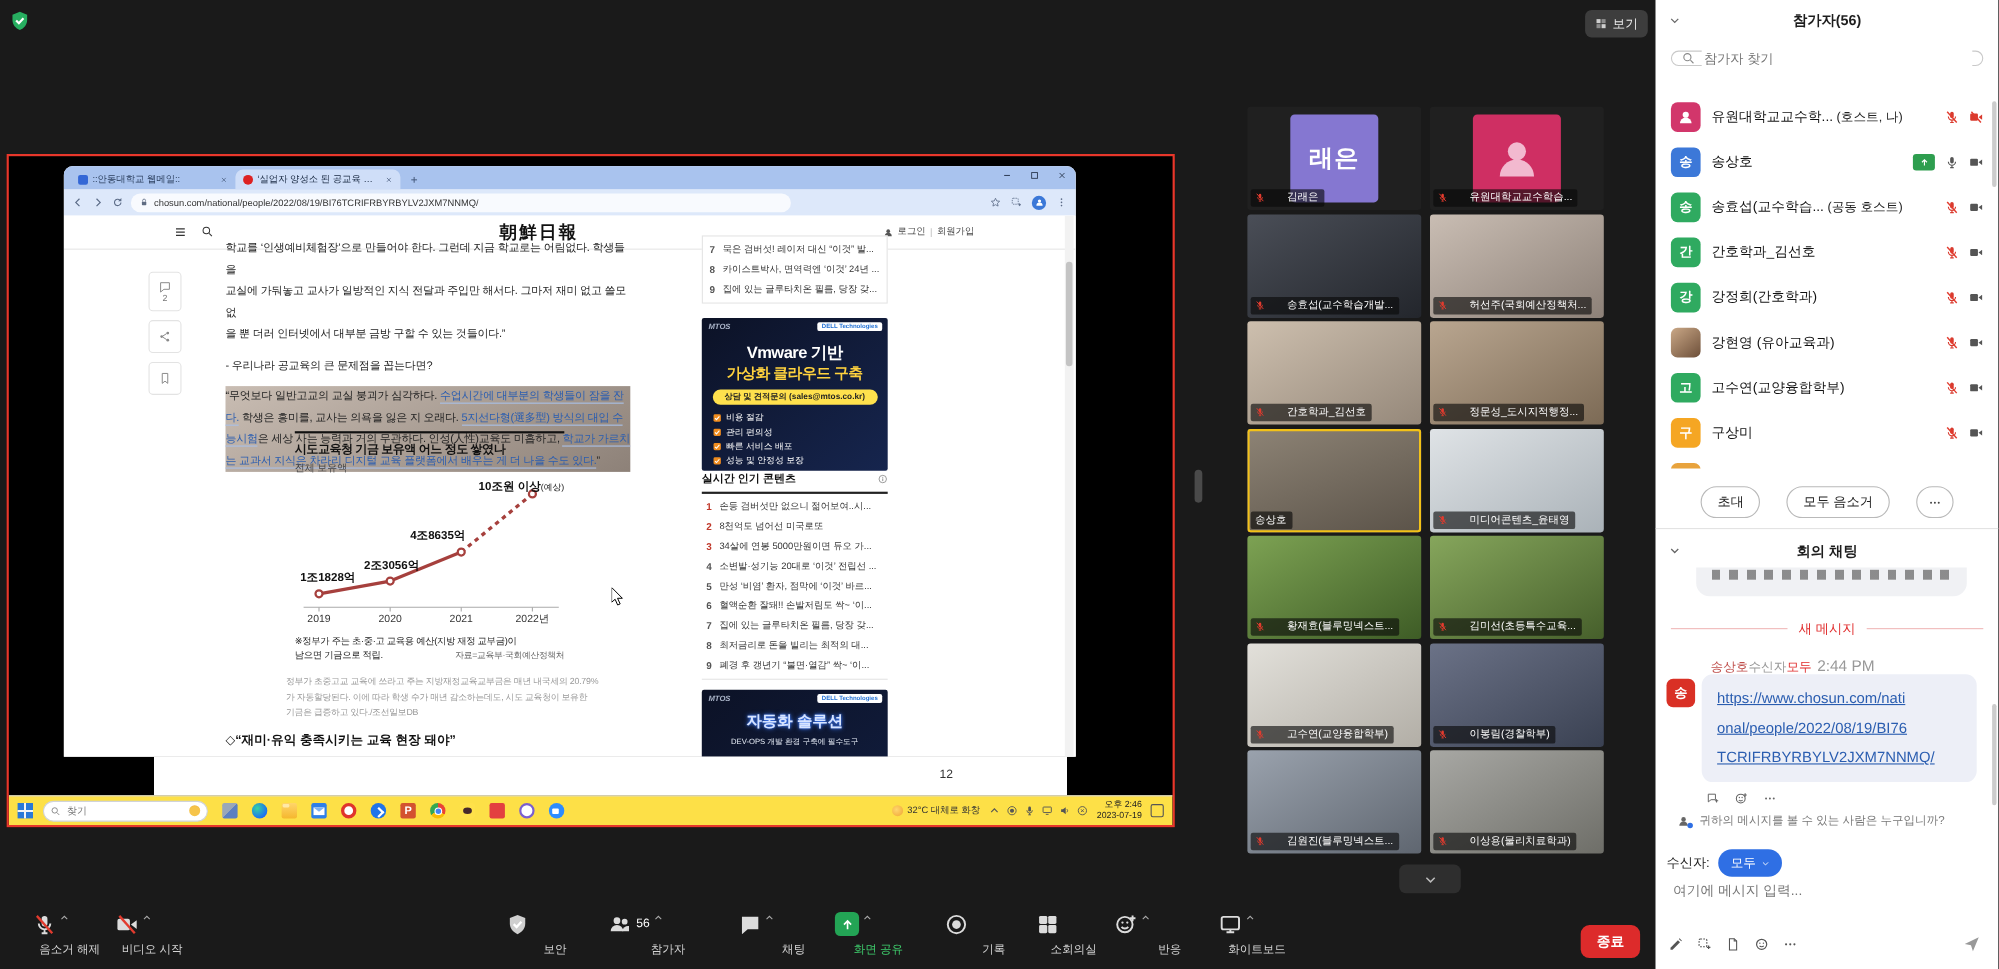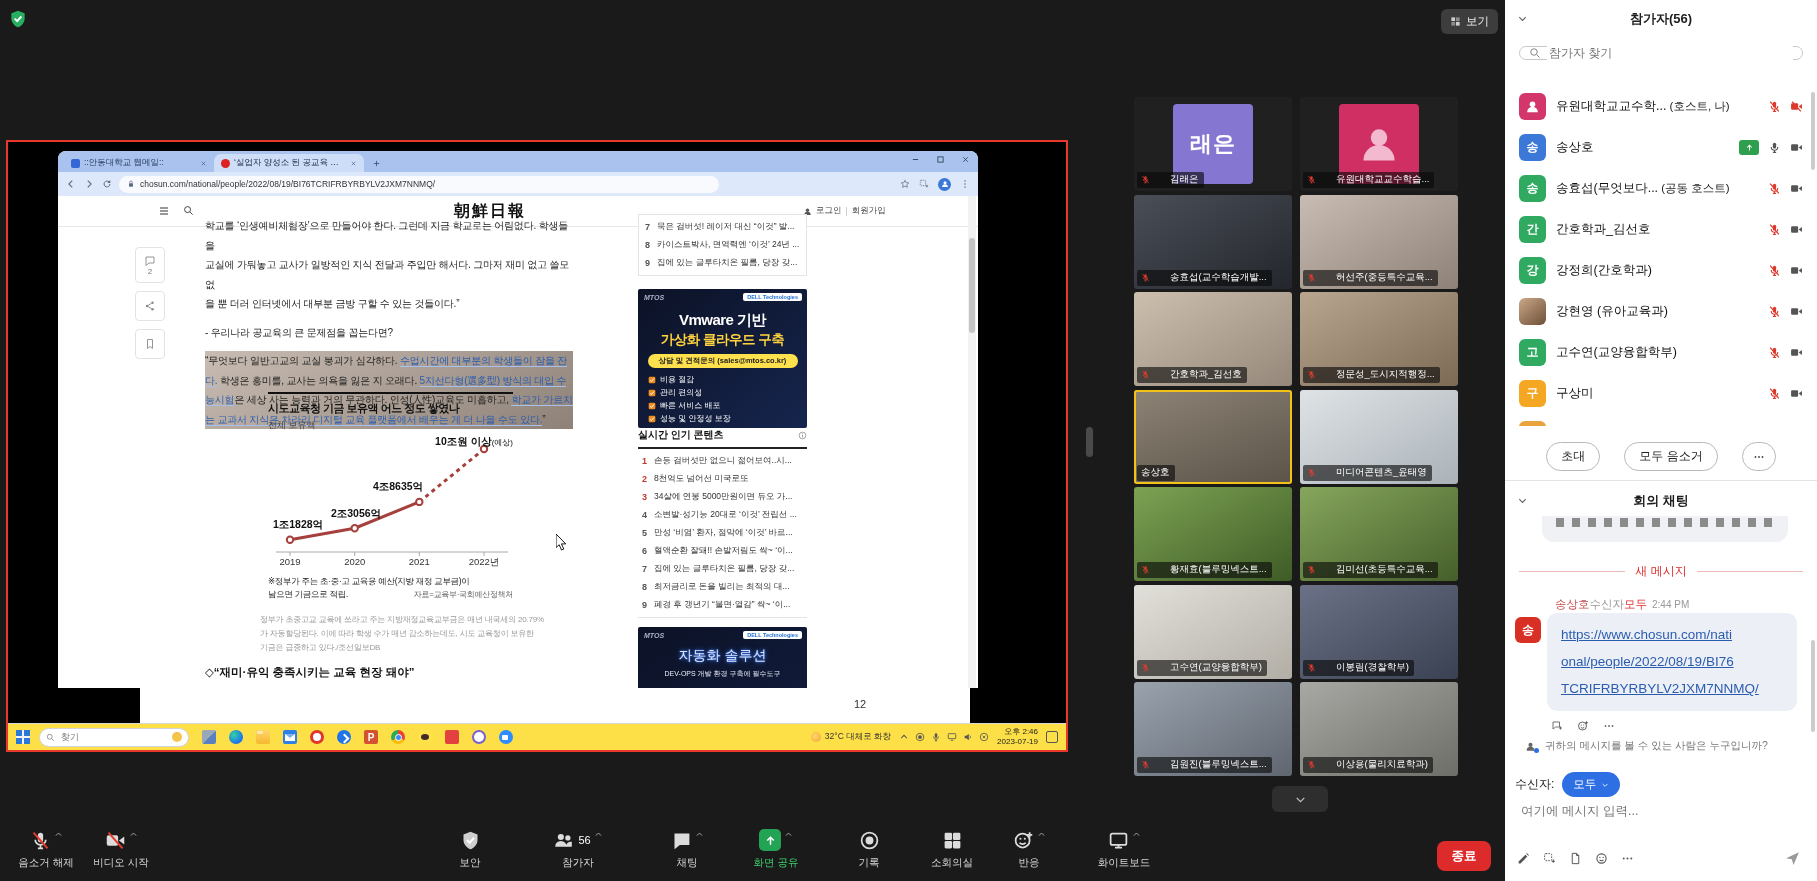--- a/index.html
+++ b/index.html
@@ -79,21 +79,21 @@
 .adl1{margin-top:22px;text-align:center;font-size:15px;font-weight:bold;letter-spacing:-0.5px}
 .adl2{text-align:center;font-size:13.5px;font-weight:bold;color:#ffd23e;margin-top:1px;letter-spacing:-0.5px}
 .adpill{margin:5px auto 0;width:150px;background:#ffe14d;color:#222;border-radius:9px;font-size:7.5px;font-weight:bold;text-align:center;padding:2px 0}
 .adrows{margin:5px 0 0 10px}
 .adrow{display:flex;gap:4px;align-items:center;height:13px;font-size:8px}
 .adchk{font-size:8px}
 .poptitle{margin-top:0;display:flex;justify-content:space-between;align-items:center;font-size:10px;font-weight:bold;color:#111}
 .poptitle .ic{font-size:9px;color:#888}
 .popbox{margin-top:5px;border-top:2px solid #222;border-bottom:1px solid #e4e4e4;padding:3px 4px;background:#fff}
 .ad2{margin-top:9px;height:70px;background:linear-gradient(140deg,#0c1226,#101b3a);position:relative;color:#fff;border-radius:2px}
-.ad2t{padding-top:20px;text-align:center;font-size:14px;font-weight:normal;color:#d7e4ff;text-shadow:0 0 5px #3f7dff,0 0 2px #3f7dff}
+.ad2t{padding-top:20px;text-align:center;font-size:14px;font-weight:bold;color:#d7e4ff;text-shadow:0 0 5px #3f7dff,0 0 2px #3f7dff}
 .ad2s{text-align:center;font-size:7px;color:#e8eef8;margin-top:4px}
 .bscroll{position:absolute;left:910px;top:0;width:8px;height:492px;background:#f2f2f2}
 .bthumb{position:absolute;left:1px;top:42px;width:6px;height:95px;background:#c4c4c4;border-radius:3px}
 
 #slideStrip{left:132px;top:546px;width:830px;height:35px;background:#fff}
 #slideNum{left:846px;top:556px;font-size:11px;color:#333}
 .cursor{left:548px;top:392px;width:11px;height:17px}
 
 
 #taskbar{left:0;top:581px;width:1058px;height:27px;background:#fde047;border-top:1px solid #d8d8d8;display:flex;align-items:center;padding:0 8px;box-sizing:border-box;gap:9px}
@@ -182,42 +182,42 @@
 .pbtn .ic{font-size:12px;color:#444}
 .pdiv{left:0;top:480px;width:100%;height:1px;background:#e3e3e3}
 #cutBubble{left:37px;top:516px;width:246px;height:26px;background:#f0f1f4;border-radius:0 0 12px 12px;overflow:hidden}
 .cutTx{margin:2px 14px 0;height:9px;background:repeating-linear-gradient(90deg,#6a6a6a 0 8px,transparent 8px 16px);opacity:.75}
 .newmsg{left:14px;top:563px;width:284px;display:flex;align-items:center;gap:10px;color:#e02b2b;font-size:12px;white-space:nowrap}
 .newmsg::before,.newmsg::after{content:"";flex:1;height:1px;background:#f0b9b9}
 .sendermeta{left:50px;top:597px;font-size:11.5px;white-space:nowrap}
 .smSender{color:#c0504d}
 .smTo{color:#999}
 .smTarget{color:#e02b2b}
-.smTime{color:#999;font-size:10px;margin-left:5px}
+.smTime{color:#999;font-size:14px;margin-left:5px}
 .chatAv{left:10px;top:617px;width:26px;height:26px;border-radius:6px;background:#d93025;color:#fff;display:flex;align-items:center;justify-content:center;font-size:12px;font-weight:bold}
 .chatBubble{left:42px;top:613px;width:250px;height:98px;background:#edeff7;border-radius:10px;padding:8px 14px;box-sizing:border-box;font-size:13.5px;line-height:27px;color:#2a5db0}
 .chatBubble .ln{text-decoration:underline;white-space:nowrap}
 .msgActs{left:46px;top:720px;display:flex;gap:14px;color:#666}
 .msgActs .ic{font-size:12px}
 .privacy{left:20px;top:739px;display:flex;align-items:center;gap:6px;font-size:10.5px;color:#777;white-space:nowrap}
 .privacy .ic{font-size:11px;color:#666}
 .pdot{width:5px;height:5px;border-radius:50%;background:#2f6fe4;margin-left:-8px;margin-top:8px}
 .toRow{left:10px;top:772px;display:flex;align-items:center;gap:8px}
 .toLbl{font-size:12px;color:#222}
 .toPill{background:#2f6fe4;border-radius:13px;color:#fff;font-size:11.5px;display:flex;align-items:center;gap:5px;padding:5px 11px}
 .toPill .ic{font-size:8px}
 .chatInput{left:14px;top:801px;width:280px}
 .chatInput input{width:100%;border:0;outline:0;font-size:12.5px;font-family:inherit}
 .chatIcons{left:12px;top:852px;display:flex;gap:13px;color:#555}
 .chatIcons .ic{font-size:13px}
 #sendPlane{right:16px;top:850px;color:#999;font-size:17px}
 .scrollThumb{right:2px;width:4px;border-radius:2px;background:#ccc}
 
 
-.tbg{position:absolute;top:827px;width:90px;text-align:center;color:#d6d6d6}
+.tbg{position:absolute;top:827px;width:90px;text-align:right;color:#d6d6d6}
 .tbg .irow{height:26px;display:flex;align-items:center;justify-content:center;gap:3px;font-size:21px;color:#dcdcdc}
 .tbg .chev{font-size:9px;color:#aaa;align-self:flex-start;margin-top:3px}
 .tbg .lbl{font-size:10.5px;margin-top:3px;color:#d6d6d6;white-space:nowrap}
 .tbg .cnt{font-size:11px;color:#fff;margin-left:1px}
 .share-box{width:22px;height:22px;background:#23a455;border-radius:5px;display:flex;align-items:center;justify-content:center;color:#fff}
 .share-box .ic{font-size:13px}
 .lbl.green{color:#3fcf6d}
 #endBtn{left:1437px;top:841px;width:54px;height:30px;background:#dd2b2b;border-radius:8px;color:#fff;font-size:12.5px;font-weight:bold;display:flex;align-items:center;justify-content:center}
 </style>
 </head>
@@ -719,21 +719,21 @@
       <div class="tile p2">
 
         <div class="ttag">
           <i class="ic tmic">
             <svg viewBox="0 0 24 24">
               <path fill="currentColor" d="M12 14a3 3 0 0 0 3-3V6a3 3 0 0 0-6 0v5a3 3 0 0 0 3 3z"></path>
               <path fill="none" stroke="currentColor" stroke-width="2" d="M6 11a6 6 0 0 0 12 0M12 17v4M9 21h6"></path>
               <path fill="none" stroke="#e23b2e" stroke-width="2.4" d="M4 3L20 21"></path>
             </svg>
           </i>
-          <span>허선주(중등특수교육...</span>
+          <span>허선주(국회예산정책처...</span>
         </div>
       </div>
       <div class="tile p3">
 
         <div class="ttag">
           <i class="ic tmic">
             <svg viewBox="0 0 24 24">
               <path fill="currentColor" d="M12 14a3 3 0 0 0 3-3V6a3 3 0 0 0-6 0v5a3 3 0 0 0 3 3z"></path>
               <path fill="none" stroke="currentColor" stroke-width="2" d="M6 11a6 6 0 0 0 12 0M12 17v4M9 21h6"></path>
               <path fill="none" stroke="#e23b2e" stroke-width="2.4" d="M4 3L20 21"></path>
@@ -941,21 +941,21 @@
                 <path fill="currentColor" d="M16 12l6-4.5v9L16 12z"></path>
               </svg>
             </i>
           </span>
         </div>
         <div class="prow">
           <span class="pav" style="background: rgb(47, 170, 96);">
             <b>송</b>
 
           </span>
-          <span class="pname"><span>송효섭(무엇보다...</span><span class="pmeta"> (공동 호스트)</span></span>
+          <span class="pname"><span>송효섭(교수학습...</span><span class="pmeta"> (공동 호스트)</span></span>
           <span class="pics">
 
             <i class="ic mic-red">
               <svg viewBox="0 0 24 24">
                 <path fill="currentColor" d="M12 14a3 3 0 0 0 3-3V6a3 3 0 0 0-6 0v5a3 3 0 0 0 3 3z"></path>
                 <path fill="none" stroke="currentColor" stroke-width="2" d="M6 11a6 6 0 0 0 12 0M12 17v4M9 21h6"></path>
                 <path fill="none" stroke="#e23b2e" stroke-width="2.4" d="M4 3L20 21"></path>
               </svg>
             </i>
 

